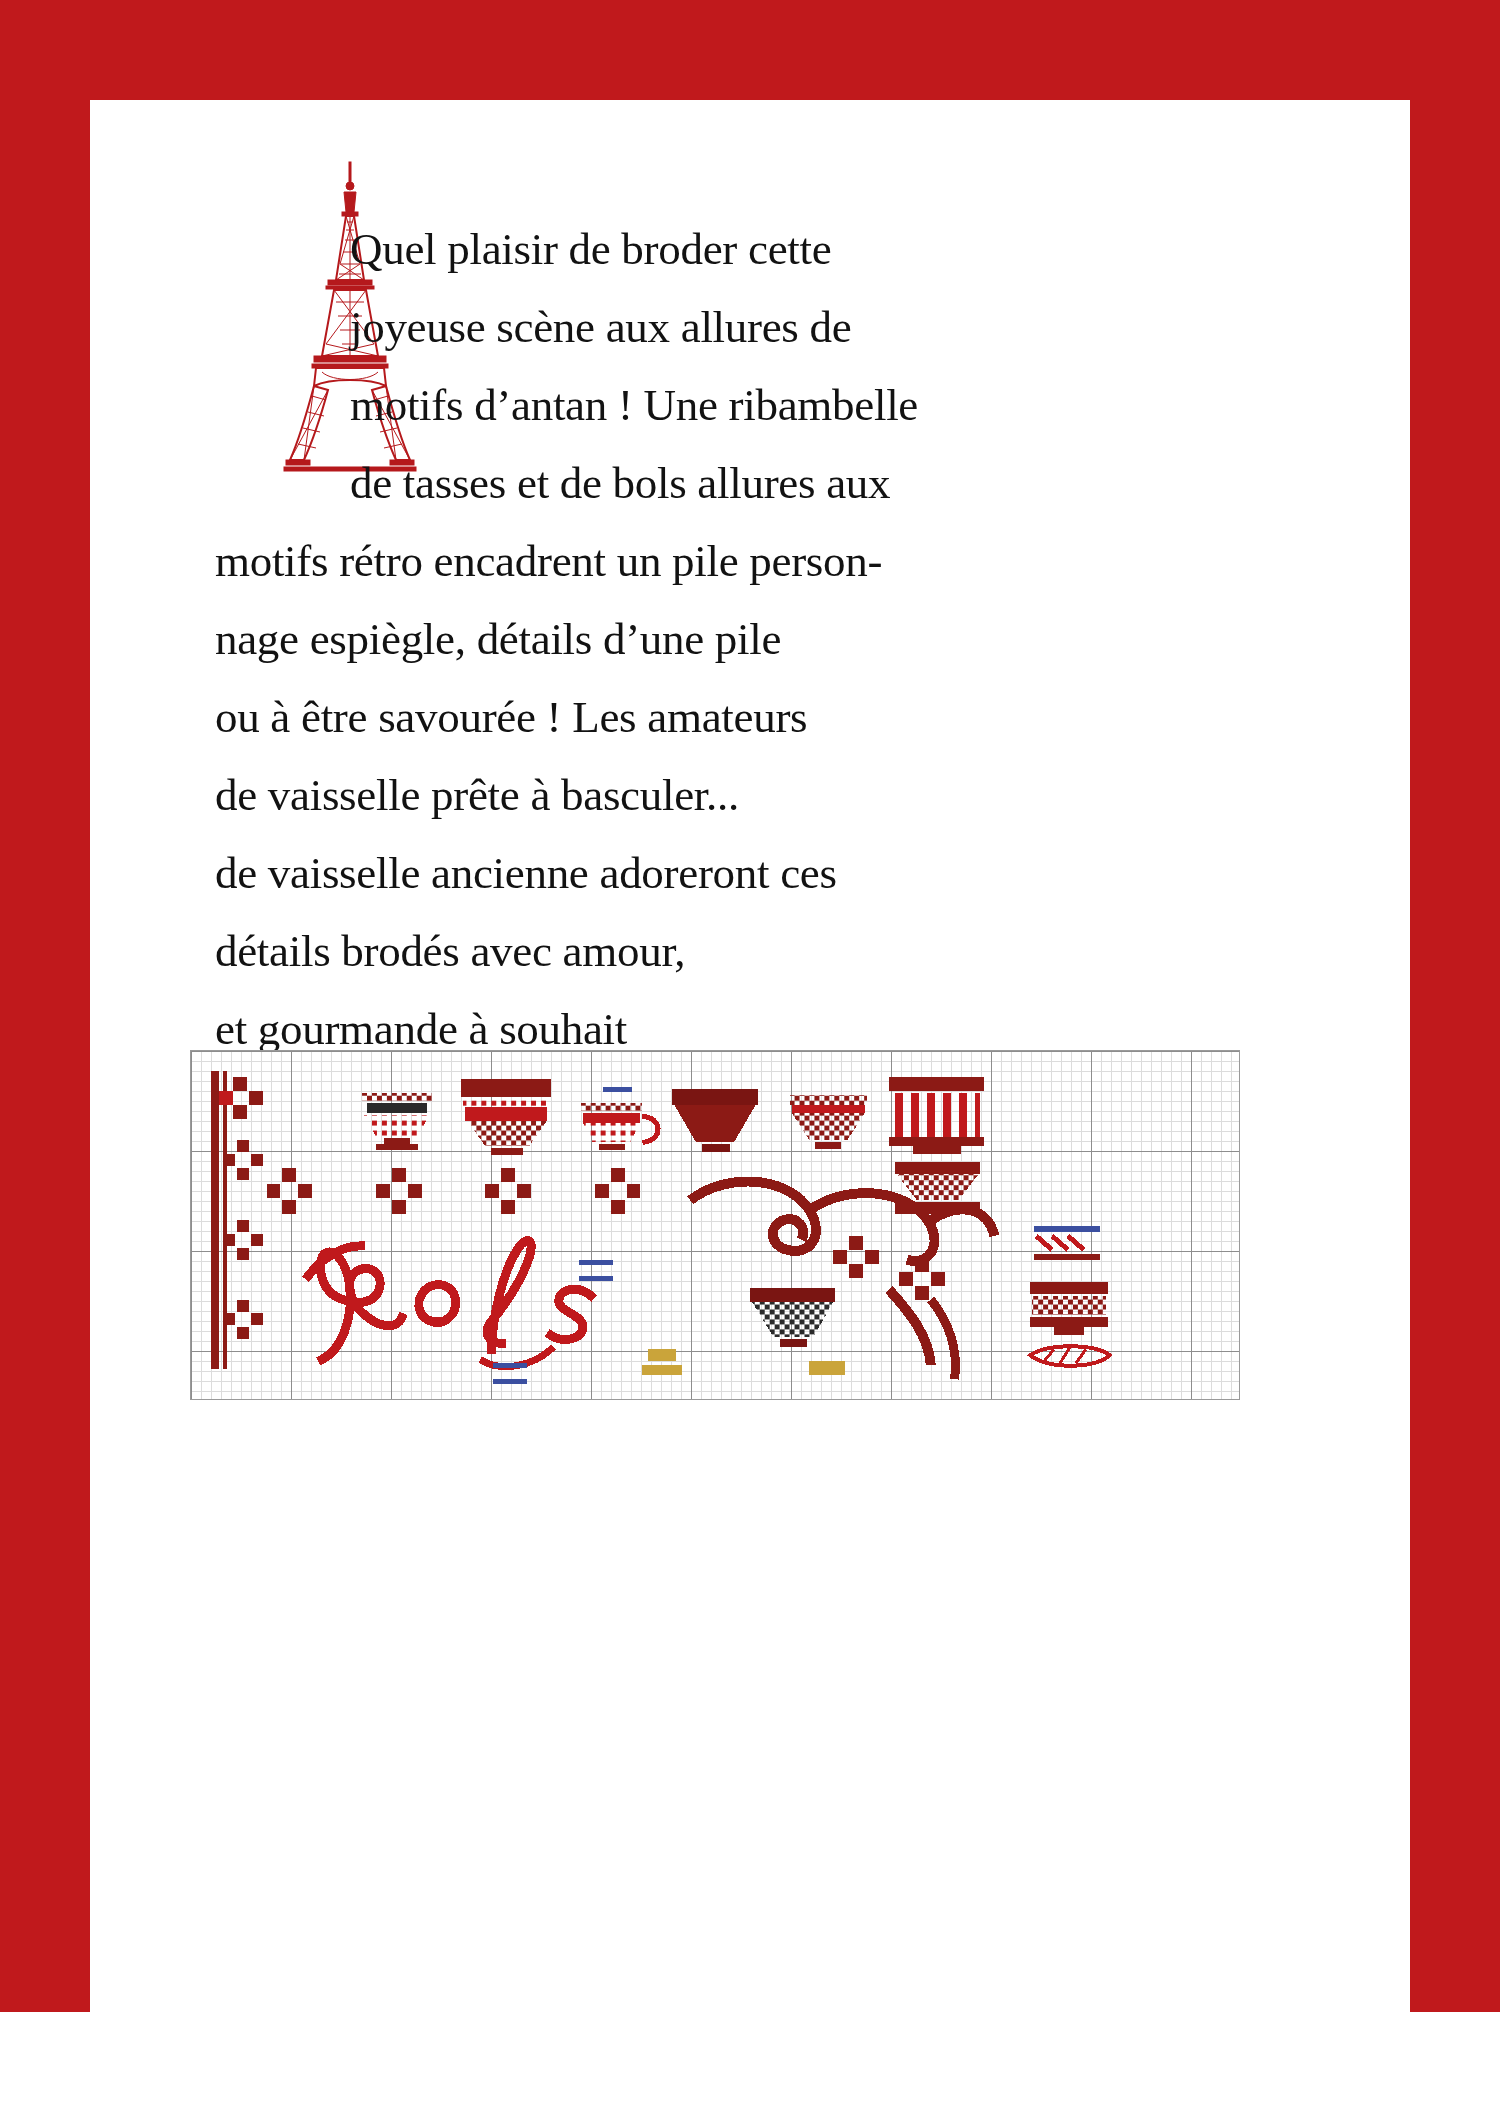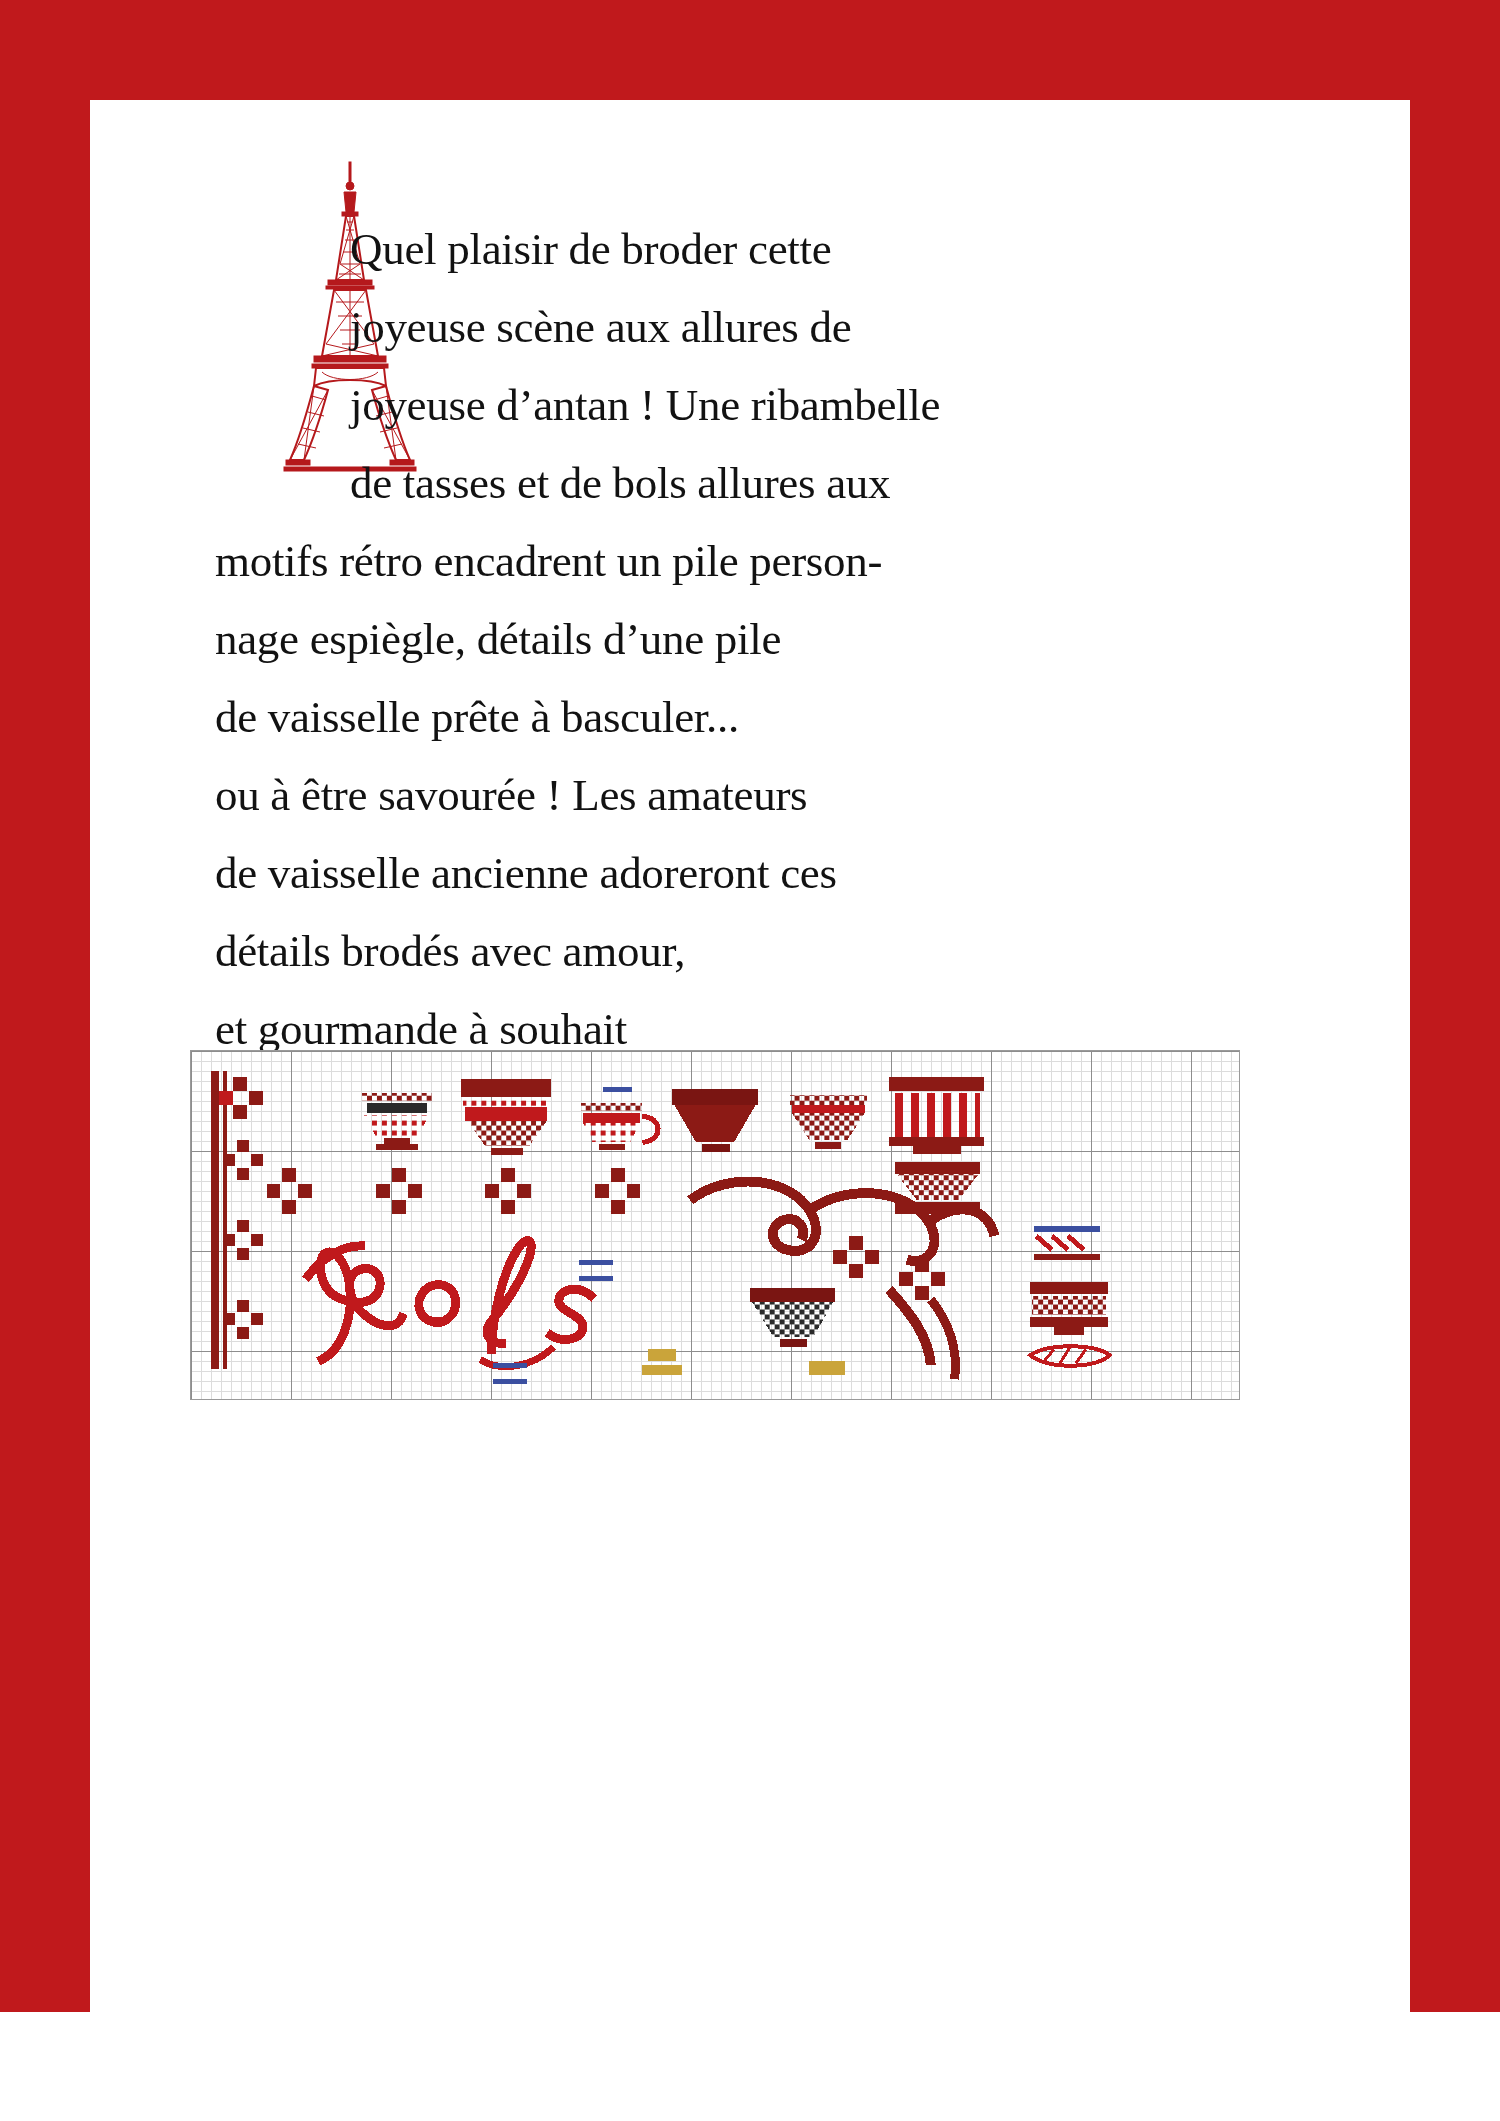--- a/index.html
+++ b/index.html
@@ -155,26 +155,26 @@
             <rect x="120" y="300" width="24" height="5"></rect>
             <rect x="14" y="307" width="132" height="4"></rect>
           </g>
         </svg>
       </div>
 
       <div class="intro-text">
         <p>
           <span class="ln ind">Quel plaisir de broder cette</span>
           <span class="ln ind">joyeuse scène aux allures de</span>
-          <span class="ln ind">joyeuse d’antan ! Une ribambelle</span>
+          <span class="ln ind">motifs d’antan ! Une ribambelle</span>
           <span class="ln ind">de tasses et de bols allures aux</span>
           <span class="ln">motifs rétro encadrent un pile person-</span>
           <span class="ln">nage espiègle, détails d’une pile</span>
+          <span class="ln">ou à être savourée ! Les amateurs</span>
           <span class="ln">de vaisselle prête à basculer...</span>
-          <span class="ln">ou à être savourée ! Les amateurs</span>
           <span class="ln">de vaisselle ancienne adoreront ces</span>
           <span class="ln">détails brodés avec amour,</span>
           <span class="ln">et gourmande à souhait</span>
         </p>
       </div>
     </div>
 
     <div class="chart-wrap">
       <div class="chart-frame">
         <div class="grid-fine"></div>

